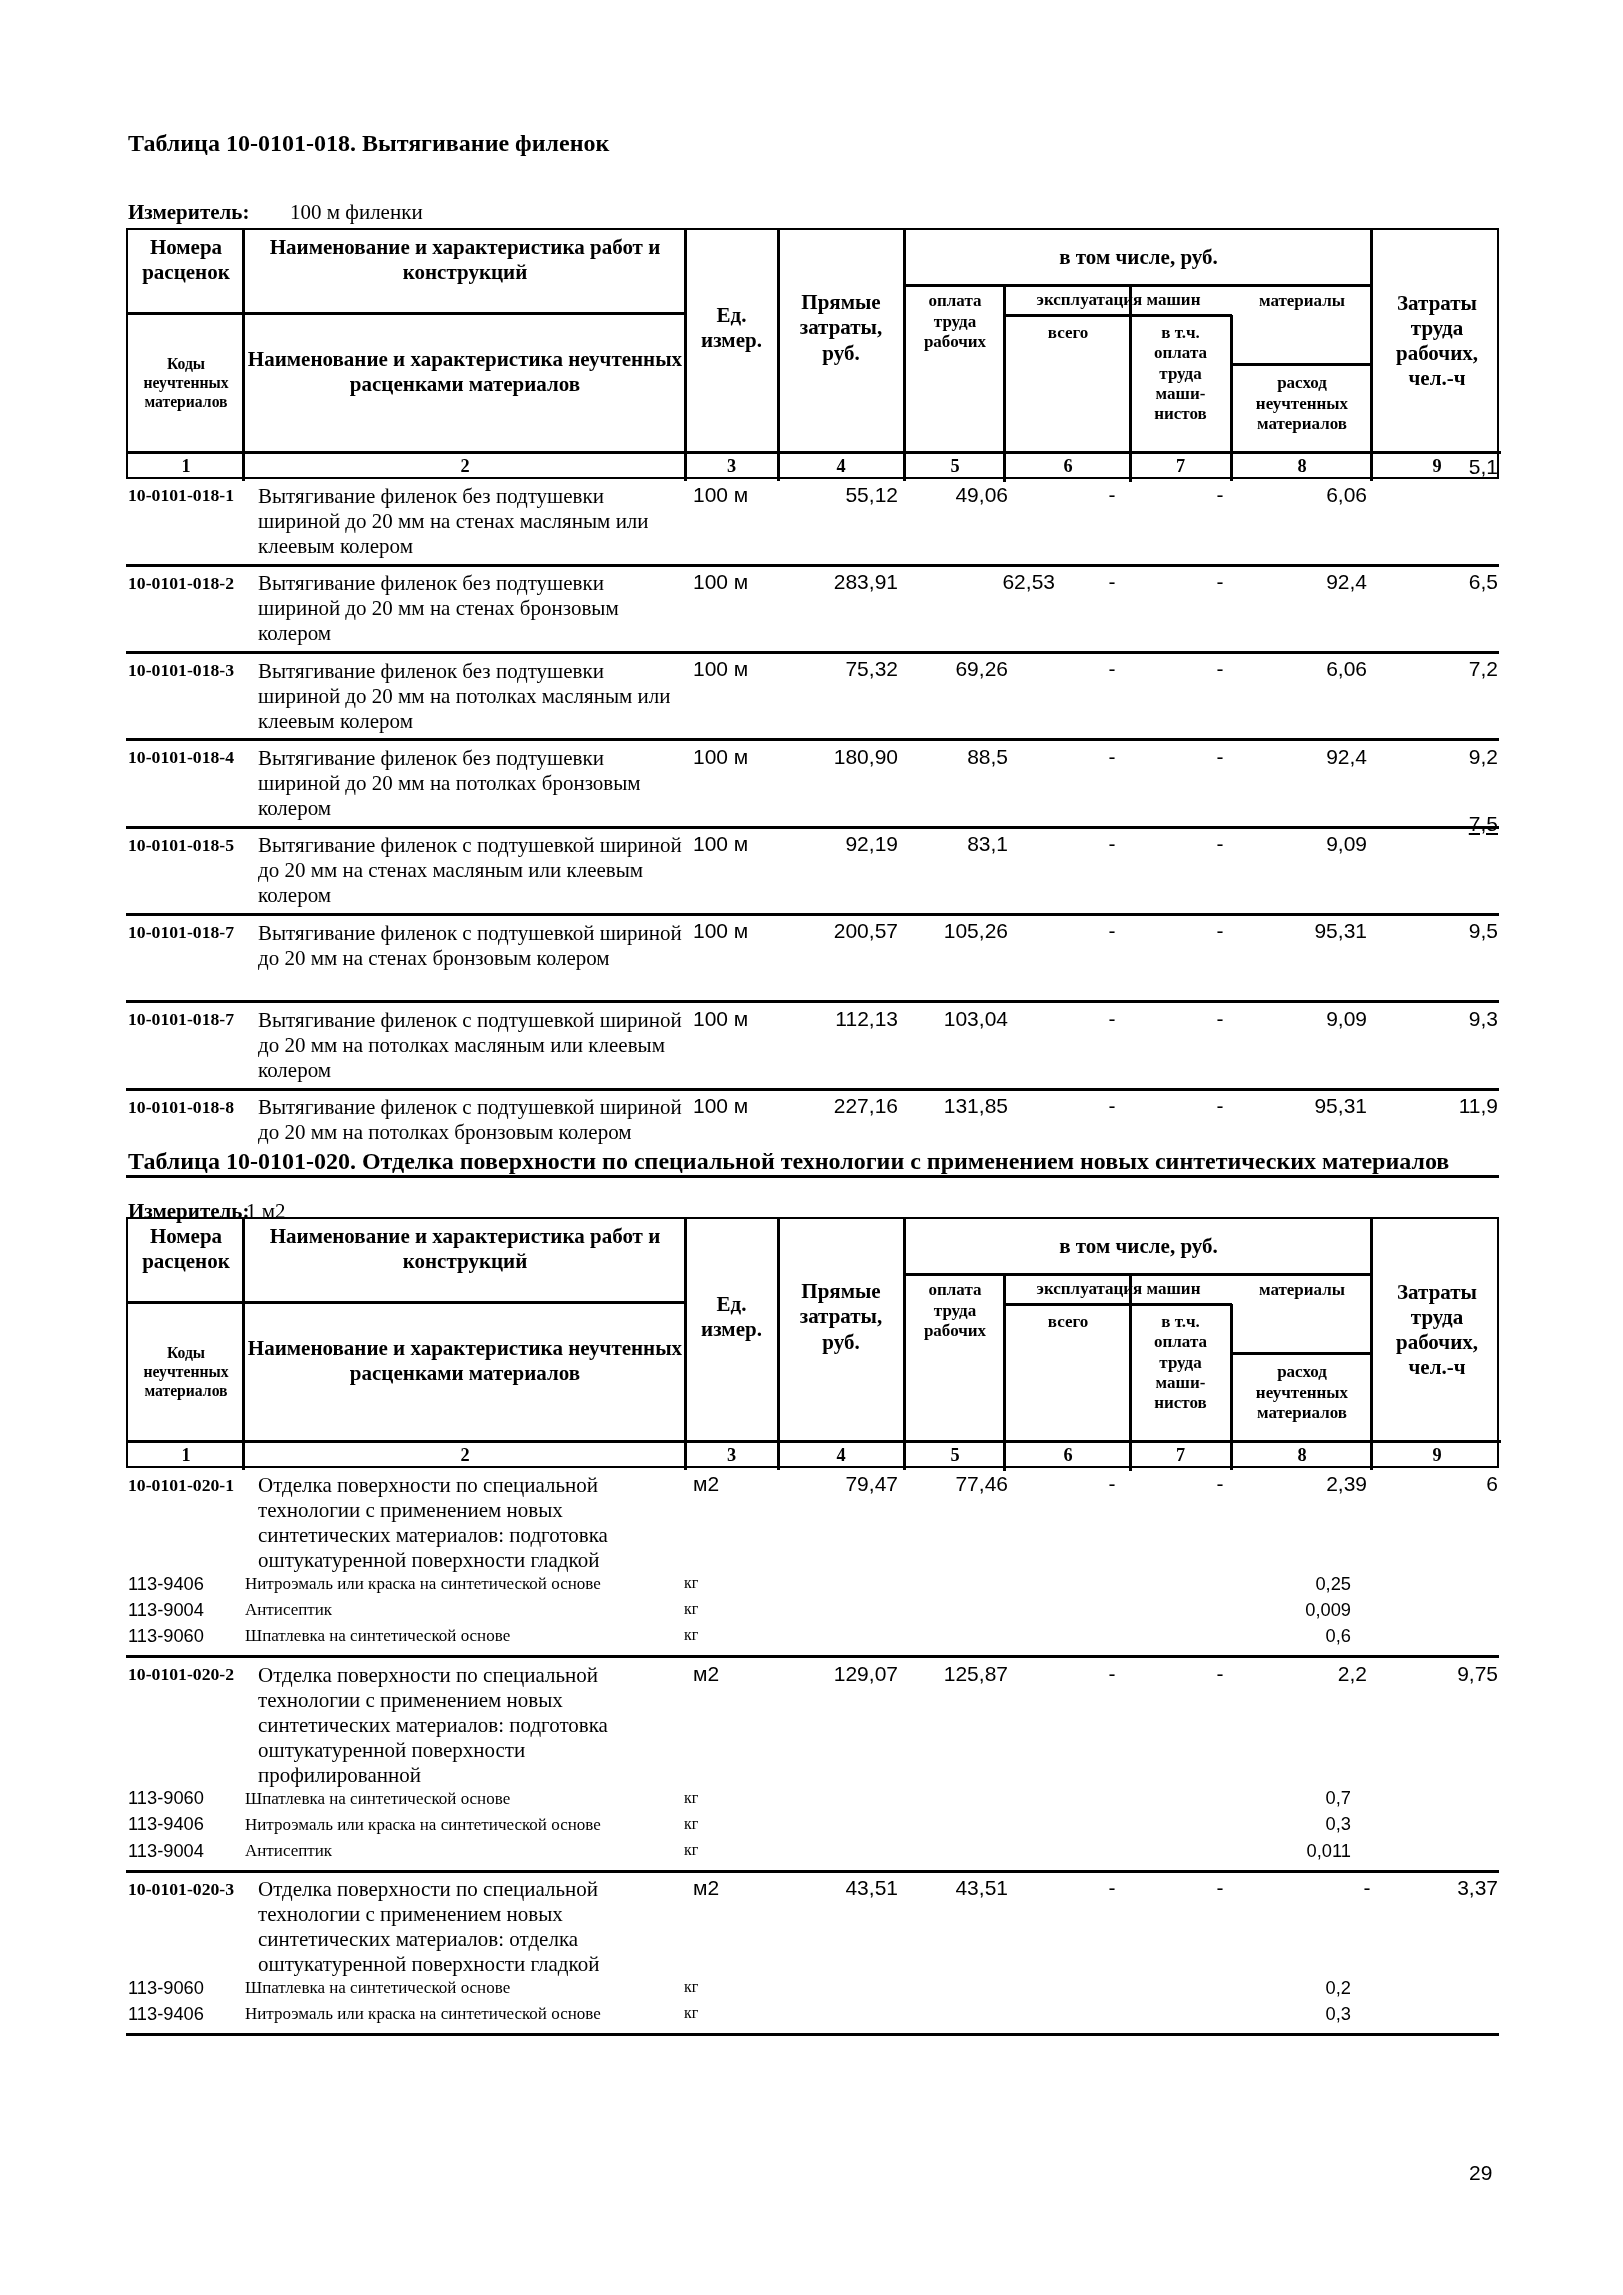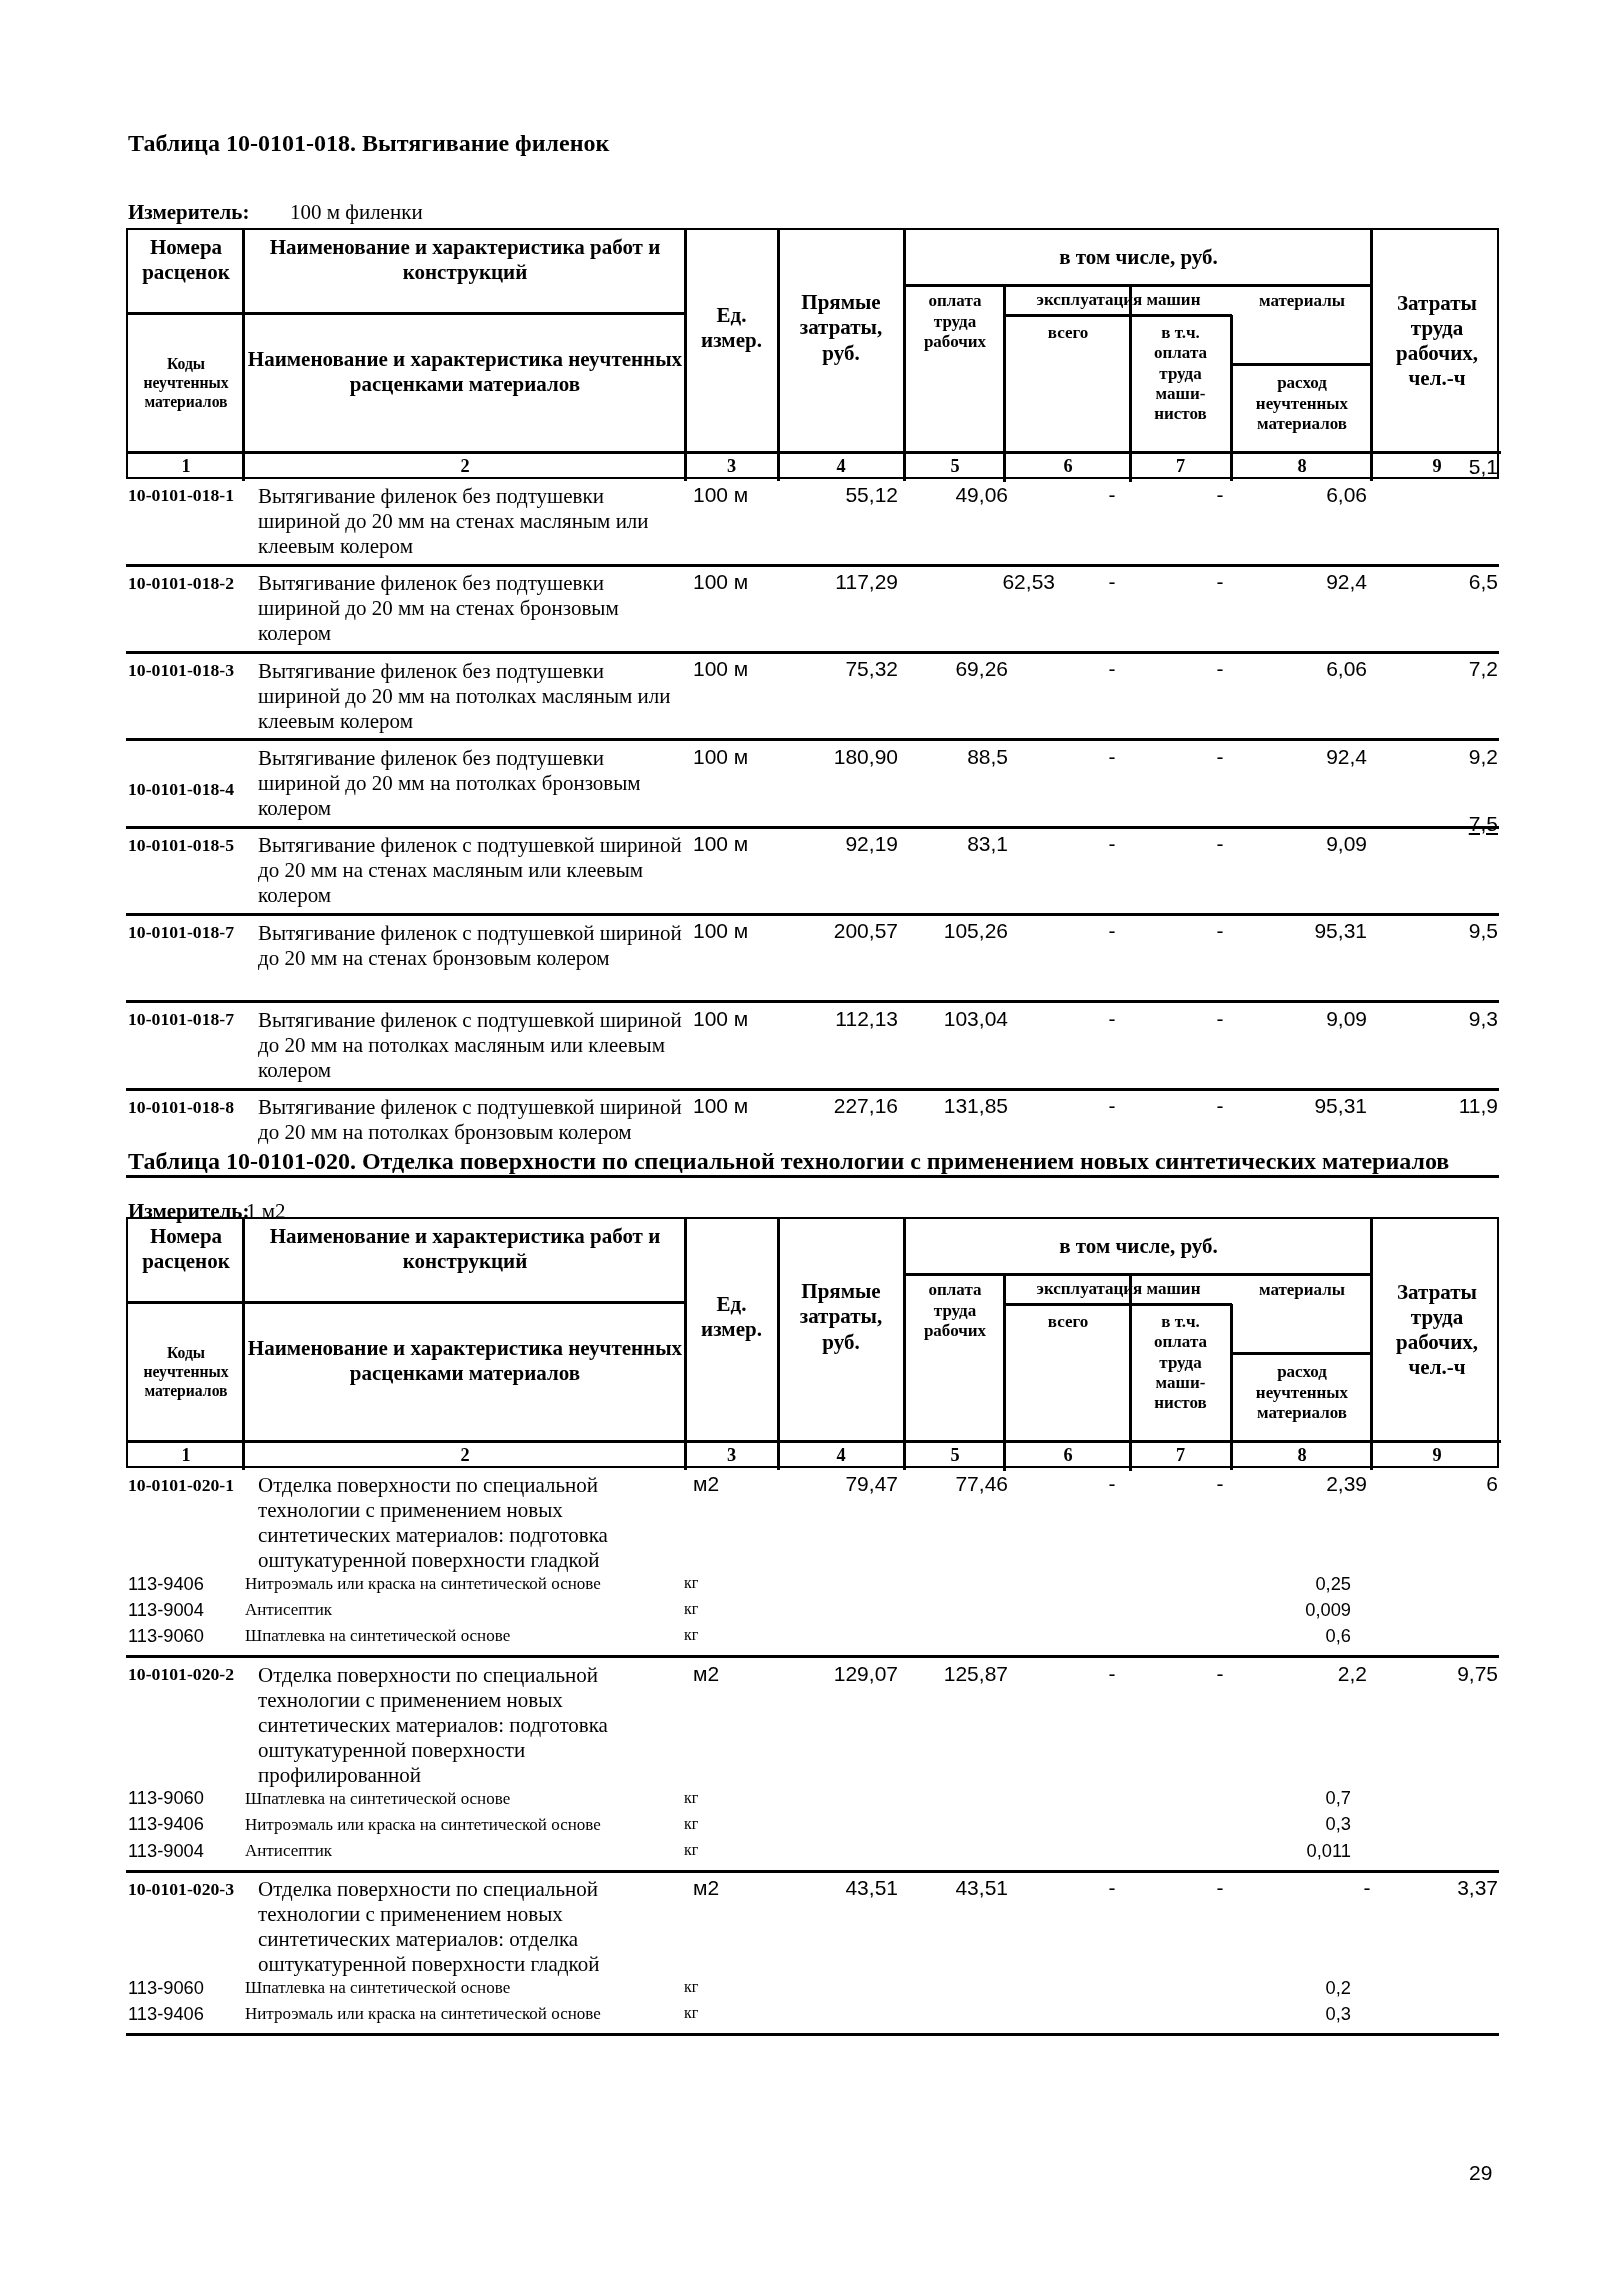--- a/index.html
+++ b/index.html
@@ -96,42 +96,42 @@
       <div class="num" style="left: 1099px; width: 26px; top: 483px; text-align: center;">-</div>
       <div class="num" style="left: 1207px; width: 26px; top: 483px; text-align: center;">-</div>
       <div class="num" style="left: 1269px; width: 98px; top: 483px;">6,06</div>
       <div class="num" style="left: 1406px; width: 92px; top: 455px;">5,1</div>
       <div class="sep" style="left: 126px; top: 564px; width: 1373px;"></div>
     </div>
     <div class="row" style="top: 0px;">
       <div class="code" style="left: 128px; top: 573px;">10-0101-018-2</div>
       <div class="desc" style="left: 258px; top: 571px;">Вытягивание филенок без подтушевки шириной до 20 мм на стенах бронзовым колером</div>
       <div class="unit" style="left: 693px; top: 570px;">100 м</div>
-      <div class="num" style="left: 785px; width: 113px; top: 570px;">117,29</div>
+      <div class="num" style="left: 785px; width: 113px; top: 570px;">283,91</div>
       <div class="num" style="left: 950px; width: 105px; top: 570px;">62,53</div>
       <div class="num" style="left: 1099px; width: 26px; top: 570px; text-align: center;">-</div>
       <div class="num" style="left: 1207px; width: 26px; top: 570px; text-align: center;">-</div>
       <div class="num" style="left: 1269px; width: 98px; top: 570px;">92,4</div>
       <div class="num" style="left: 1406px; width: 92px; top: 570px;">6,5</div>
       <div class="sep" style="left: 126px; top: 651px; width: 1373px;"></div>
     </div>
     <div class="row" style="top: 0px;">
       <div class="code" style="left: 128px; top: 660px;">10-0101-018-3</div>
       <div class="desc" style="left: 258px; top: 659px;">Вытягивание филенок без подтушевки шириной до 20 мм на потолках масляным или клеевым колером</div>
       <div class="unit" style="left: 693px; top: 657px;">100 м</div>
       <div class="num" style="left: 785px; width: 113px; top: 657px;">75,32</div>
       <div class="num" style="left: 903px; width: 105px; top: 657px;">69,26</div>
       <div class="num" style="left: 1099px; width: 26px; top: 657px; text-align: center;">-</div>
       <div class="num" style="left: 1207px; width: 26px; top: 657px; text-align: center;">-</div>
       <div class="num" style="left: 1269px; width: 98px; top: 657px;">6,06</div>
       <div class="num" style="left: 1406px; width: 92px; top: 657px;">7,2</div>
       <div class="sep" style="left: 126px; top: 738px; width: 1373px;"></div>
     </div>
     <div class="row" style="top: 0px;">
-      <div class="code" style="left: 128px; top: 747px; margin-top: 32px;">10-0101-018-4</div>
+      <div class="code" style="left: 128px; top: 747px;">10-0101-018-4</div>
       <div class="desc" style="left: 258px; top: 746px;">Вытягивание филенок без подтушевки шириной до 20 мм на потолках бронзовым колером</div>
       <div class="unit" style="left: 693px; top: 745px;">100 м</div>
       <div class="num" style="left: 785px; width: 113px; top: 745px;">180,90</div>
       <div class="num" style="left: 903px; width: 105px; top: 745px;">88,5</div>
       <div class="num" style="left: 1099px; width: 26px; top: 745px; text-align: center;">-</div>
       <div class="num" style="left: 1207px; width: 26px; top: 745px; text-align: center;">-</div>
       <div class="num" style="left: 1269px; width: 98px; top: 745px;">92,4</div>
       <div class="num" style="left: 1406px; width: 92px; top: 745px;">9,2</div>
       <div class="sep" style="left: 126px; top: 826px; width: 1373px;"></div>
     </div>

